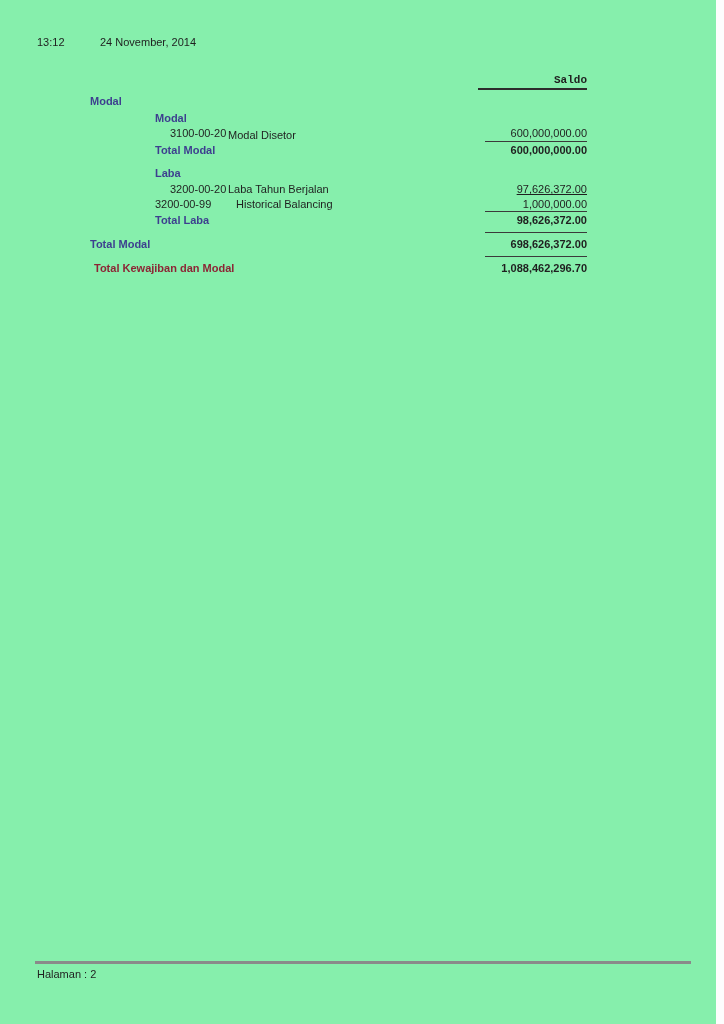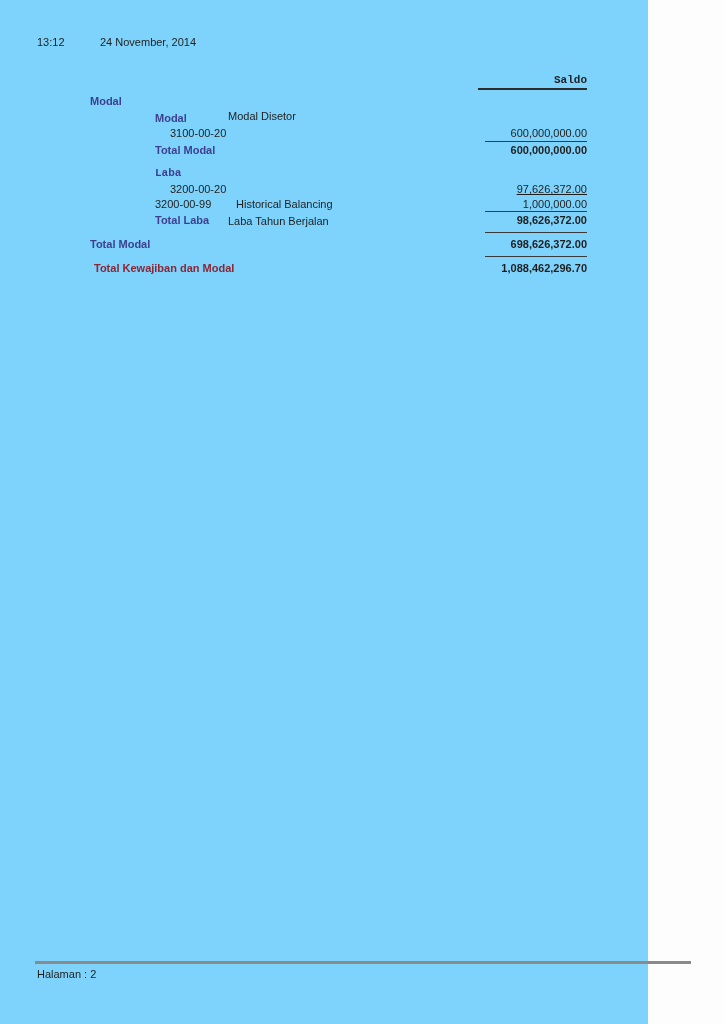--- a/index.html
+++ b/index.html
@@ -3,21 +3,21 @@
 <meta charset="utf-8">
 <style>
   html,body{margin:0;padding:0;}
   body{
     width:724px;height:1024px;
     background:#fdfdfd;
     font-family:"Liberation Sans","DejaVu Sans",sans-serif;
     position:relative;
     overflow:hidden;
   }
-  .page{position:absolute;left:0;top:0;width:648px;height:1024px;background:#7dd3fc;}
+  .page{position:absolute;left:0;top:0;width:716px;height:1024px;background:#86efac;}
   .txt{
     position:absolute;
     font-size:11px;
     line-height:13px;
     color:#1f1f1f;
     white-space:nowrap;
   }
   .bold{font-weight:bold;}
   .navy{color:#3d3f8f;}
   .maroon{color:#8c2535;}
@@ -52,35 +52,35 @@
 
   <div class="val bold maroon" style="top:74px;font-family:Liberation Mono, monospace;">Saldo</div>
   <div class="rule header-rule" style="top:88px;"></div>
 
   <div class="txt bold navy" style="left:90px;top:95px;">Modal</div>
 
   <div class="txt bold navy" style="left:155px;top:112px;">Modal</div>
 
   <div>
     <div class="txt" style="left:170px;top:127px;">3100-00-20</div>
-    <div class="txt" style="left:228px;top:110px;">Modal Disetor</div>
+    <div class="txt" style="left:228px;top:129px;">Modal Disetor</div>
     <div class="val" style="top:127px;">600,000,000.00</div>
   </div>
 
   <div class="rule total-rule" style="top:141px;"></div>
   <div>
     <div class="txt bold navy" style="left:155px;top:144px;">Total Modal</div>
     <div class="val bold navy" style="top:144px;">600,000,000.00</div>
   </div>
 
-  <div class="txt bold navy" style="left:155px;top:167px;font-family:Liberation Mono, monospace;">Laba</div>
+  <div class="txt bold navy" style="left:155px;top:167px;">Laba</div>
 
   <div>
     <div class="txt" style="left:170px;top:183px;">3200-00-20</div>
-    <div class="txt" style="left:228px;top:183px;margin-top:32px;">Laba Tahun Berjalan</div>
+    <div class="txt" style="left:228px;top:183px;">Laba Tahun Berjalan</div>
     <div class="val" style="top:183px;text-decoration:underline;">97,626,372.00</div>
   </div>
 
   <div>
     <div class="txt" style="left:155px;top:198px;">3200-00-99</div>
     <div class="txt" style="left:228px;top:198px;padding-left:8px;">Historical Balancing</div>
     <div class="val" style="top:198px;">1,000,000.00</div>
   </div>
 
   <div class="rule total-rule" style="top:211px;"></div>

